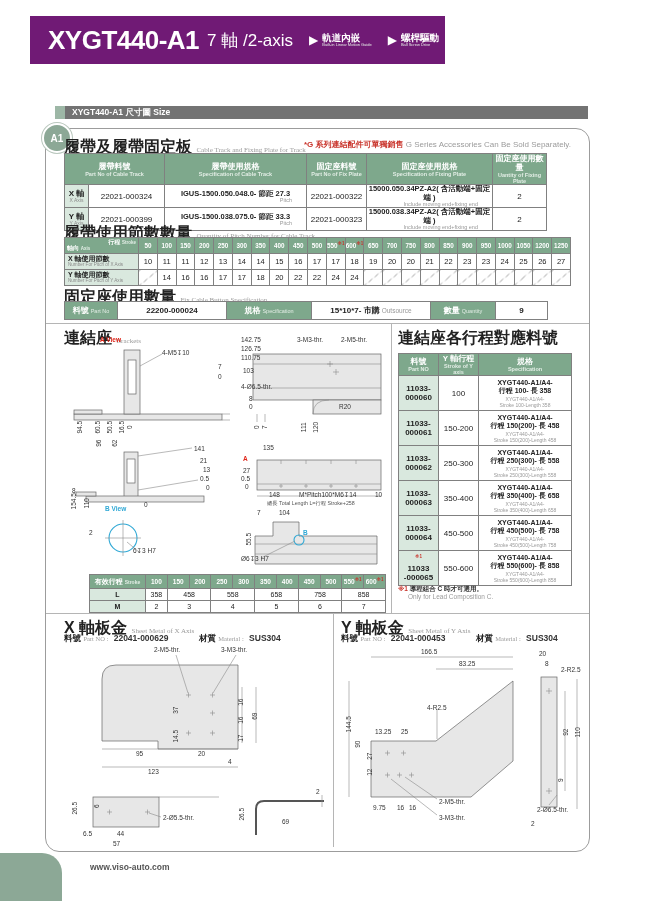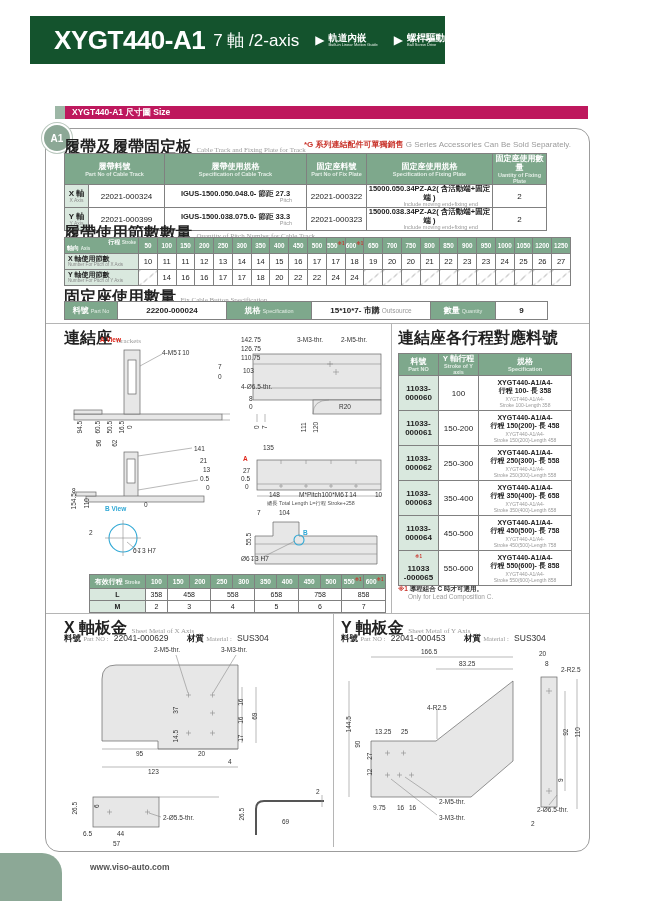--- a/index.html
+++ b/index.html
@@ -1,31 +1,31 @@
 <!DOCTYPE html>
 <html><head>
 <meta charset="utf-8">
 <style>
   html,body{margin:0;padding:0;background:#fff;}
   .page{position:relative;width:650px;height:901px;background:#fff;overflow:hidden;
         font-family:"Liberation Sans","DejaVu Sans",sans-serif;color:#333;}
   
-  .band{position:absolute;left:30px;top:16px;width:415px;height:48px;background:#14532d;
-        display:flex;align-items:center;justify-content:flex-end;}
+  .band{position:absolute;left:30px;top:16px;width:415px;height:48px;background:#701a75;
+        display:flex;align-items:center;}
   .band .ttl{font-size:26px;font-weight:bold;color:#fff;margin-left:18px;letter-spacing:-.5px;}
   .band .sub{font-size:17px;color:#fff;margin-left:8px;font-weight:400;}
   .badge{display:flex;align-items:center;margin-left:16px;}
   .badge .tri{color:#fff;font-size:12px;margin-right:4px;}
   .badge .btxt{display:flex;flex-direction:column;line-height:1.1;}
   .badge .btxt b{color:#fff;font-size:9.5px;}
   .badge .btxt i{color:#e9f0ea;font-size:4px;font-style:normal;}
   
   .secbar{position:absolute;left:55px;top:106px;width:533px;height:13px;display:flex;}
   .secbar .sq{width:10px;height:13px;background:#9DB7A6;}
-  .secbar .bar{flex:1;background:#be185d;color:#fff;font-size:8.5px;font-weight:bold;
+  .secbar .bar{flex:1;background:#737373;color:#fff;font-size:8.5px;font-weight:bold;
                display:flex;align-items:center;padding-left:7px;}
   
   .box{position:absolute;left:45px;top:128px;width:543px;height:722px;border:1px solid #9c9c9c;
        border-radius:14px;}
   .a1circle{position:absolute;left:-4px;top:-6px;width:26px;height:26px;border-radius:50%;
             background:#8CA896;border:2px solid #fff;box-shadow:0 0 0 1px #b9c7bd;
             color:#fff;font-size:10px;font-weight:bold;display:flex;align-items:center;justify-content:center;}
   .hline{position:absolute;left:0;width:543px;height:0;border-top:1px solid #b5b5b5;}
   .vline{position:absolute;width:0;border-left:1px solid #b5b5b5;}
   
@@ -85,21 +85,21 @@
   
   .t3{position:absolute;left:43px;top:445px;width:297px;}
   .t3 th{height:13px;font-size:6.5px;}
   .t3 td{height:11px;font-size:7px;}
   .t3 .lab b{font-size:7px;} .t3 .lab i{font-size:5px;font-style:normal;color:#e2ede5;}
   .t3 .lab2{font-size:7px;font-weight:bold;}
   
   .partrow{position:absolute;font-size:8.5px;white-space:nowrap;}
   .partrow b{color:#222;font-size:8.5px;}
   .partrow .g{color:#9b9b9b;font-size:6.5px;font-family:"Liberation Serif",serif;}
-  .partrow .val{font-weight:normal;margin-left:3px;margin-right:16px;}
+  .partrow .val{font-weight:bold;margin-left:3px;margin-right:28px;}
   
   .fig{position:absolute;}
   .fig svg{position:absolute;left:0;top:0;overflow:visible;}
   .pl{fill:#E7E7E7;stroke:#666;stroke-width:.7;}
   .wh{fill:#fff;stroke:#666;stroke-width:.7;}
   .ln{stroke:#8a8a8a;stroke-width:.6;fill:none;}
   .ln2{stroke:#555;stroke-width:2;fill:none;}
   .cyc{stroke:#2FA8D5;stroke-width:1.1;fill:none;}
   .d{position:absolute;font-size:6.5px;color:#333;white-space:nowrap;line-height:1;}
   .d.r{transform:rotate(-90deg);transform-origin:center;}

